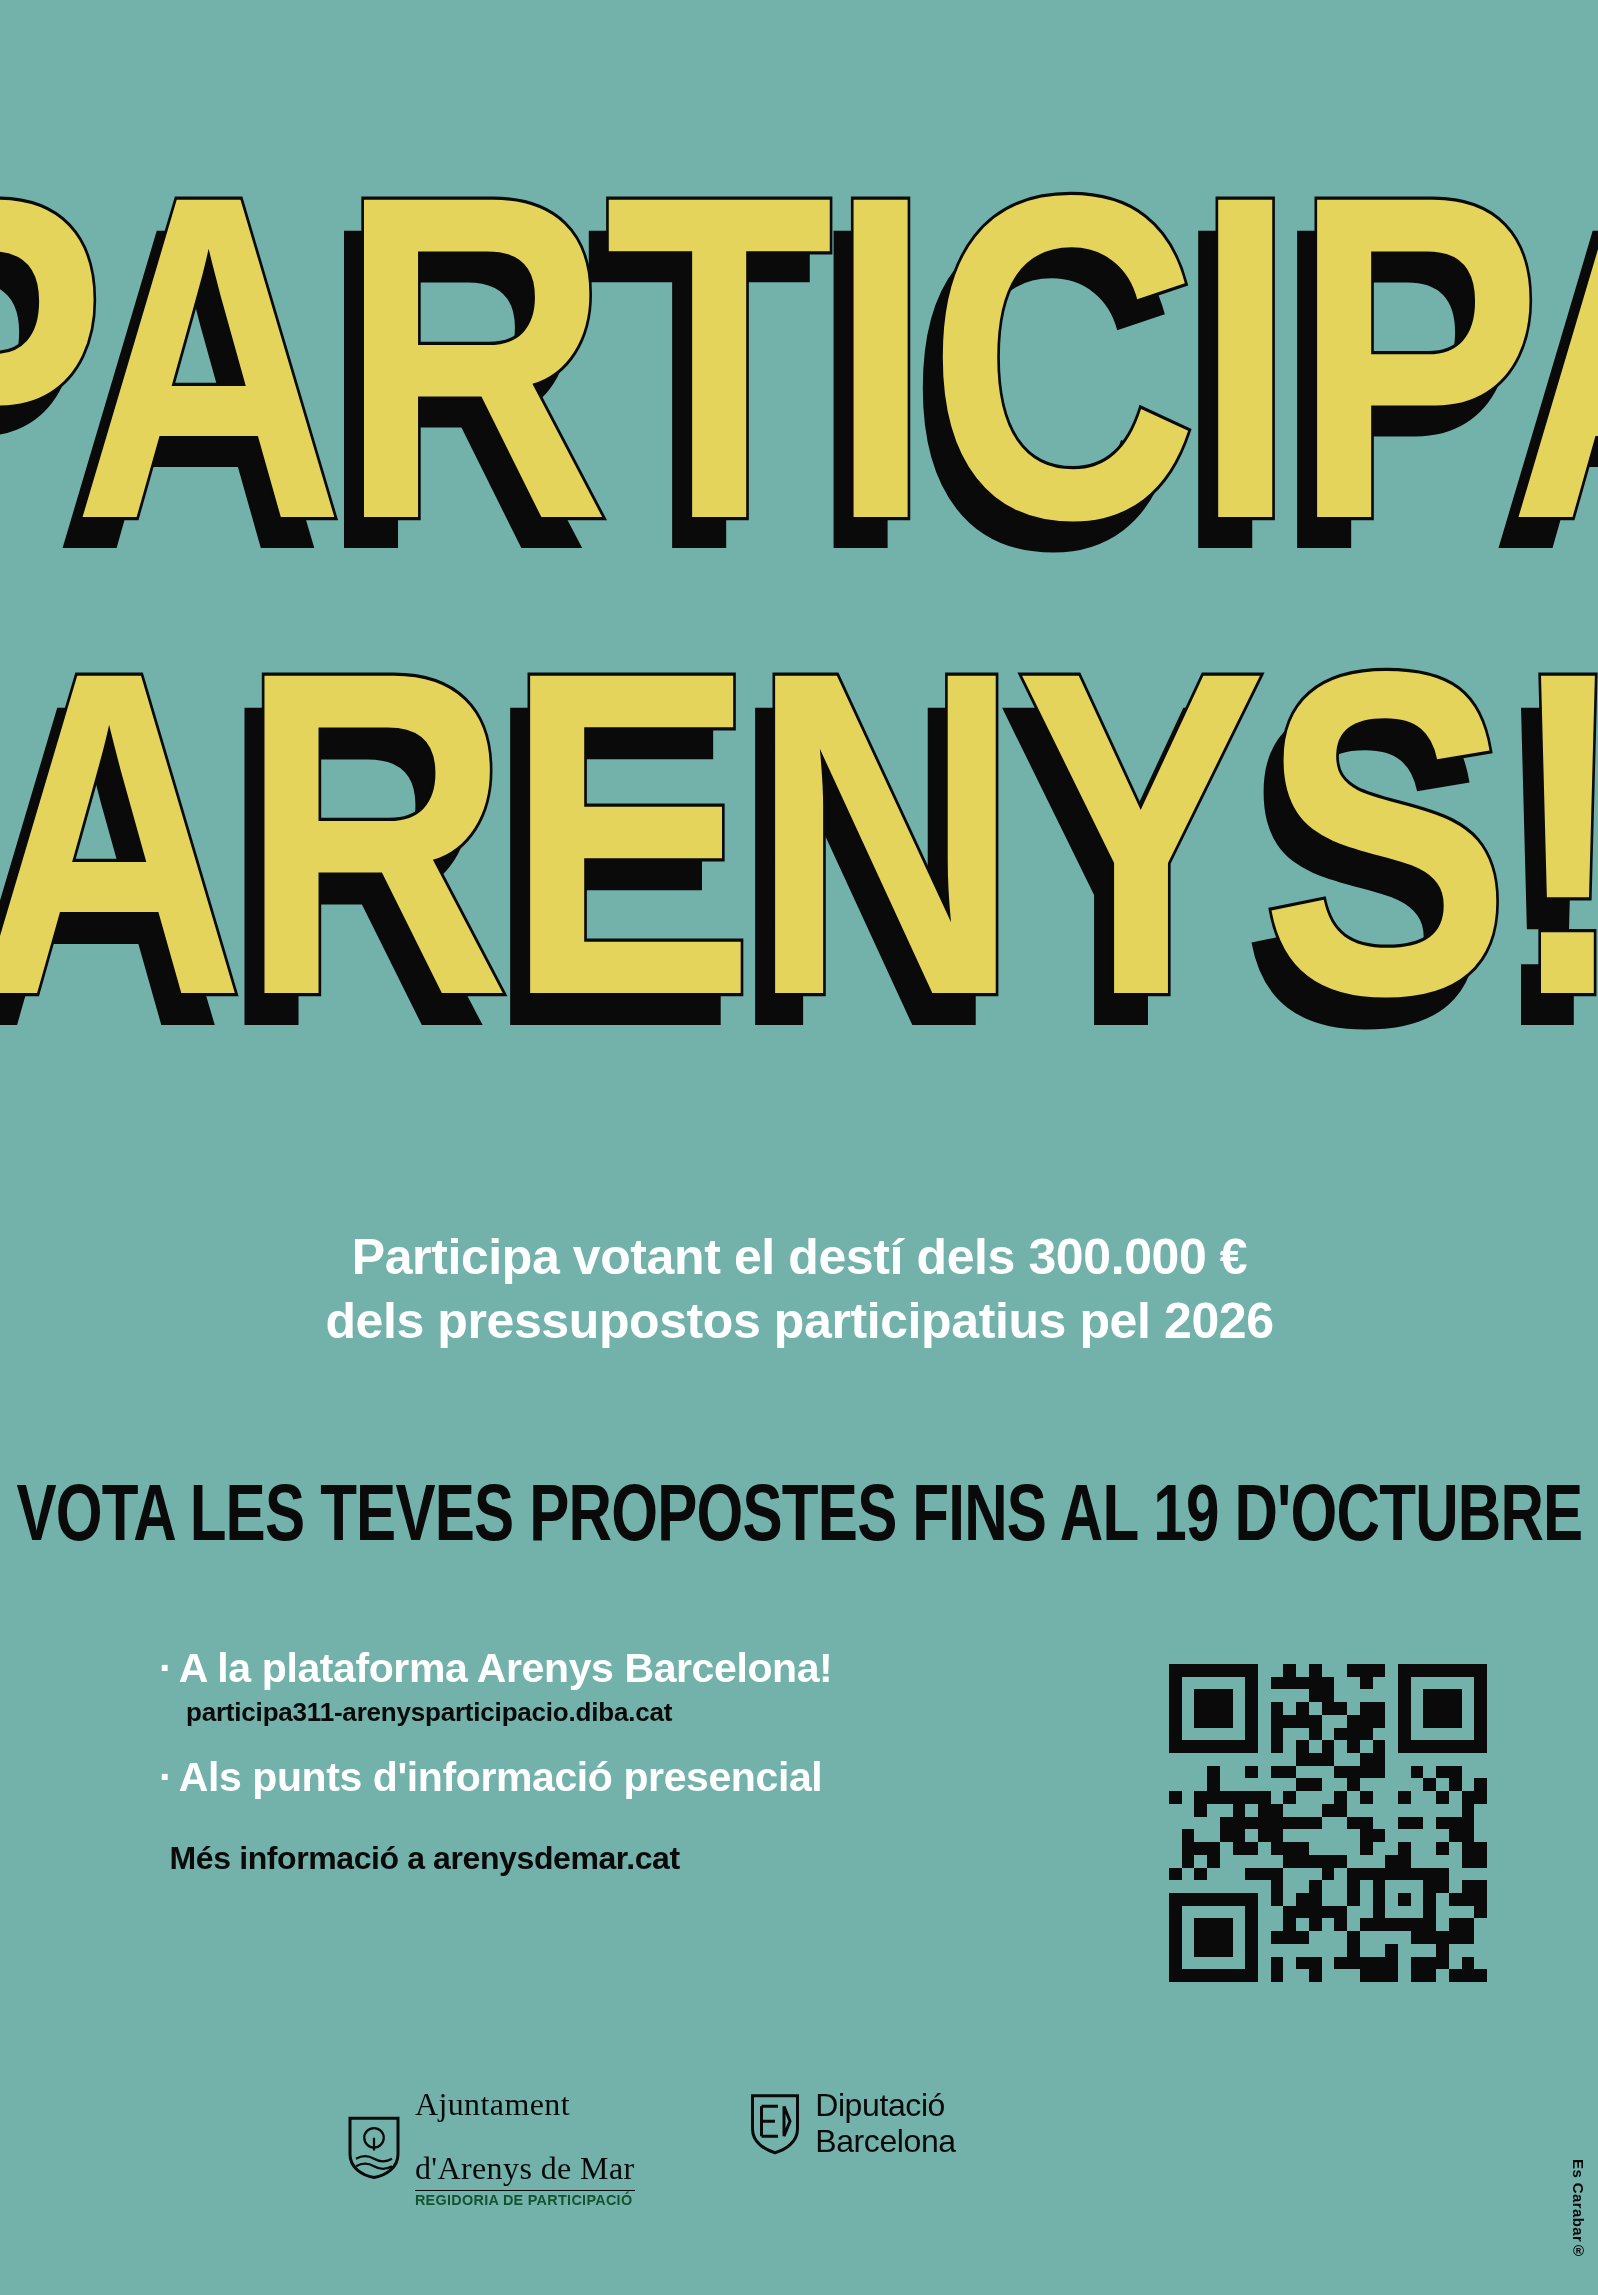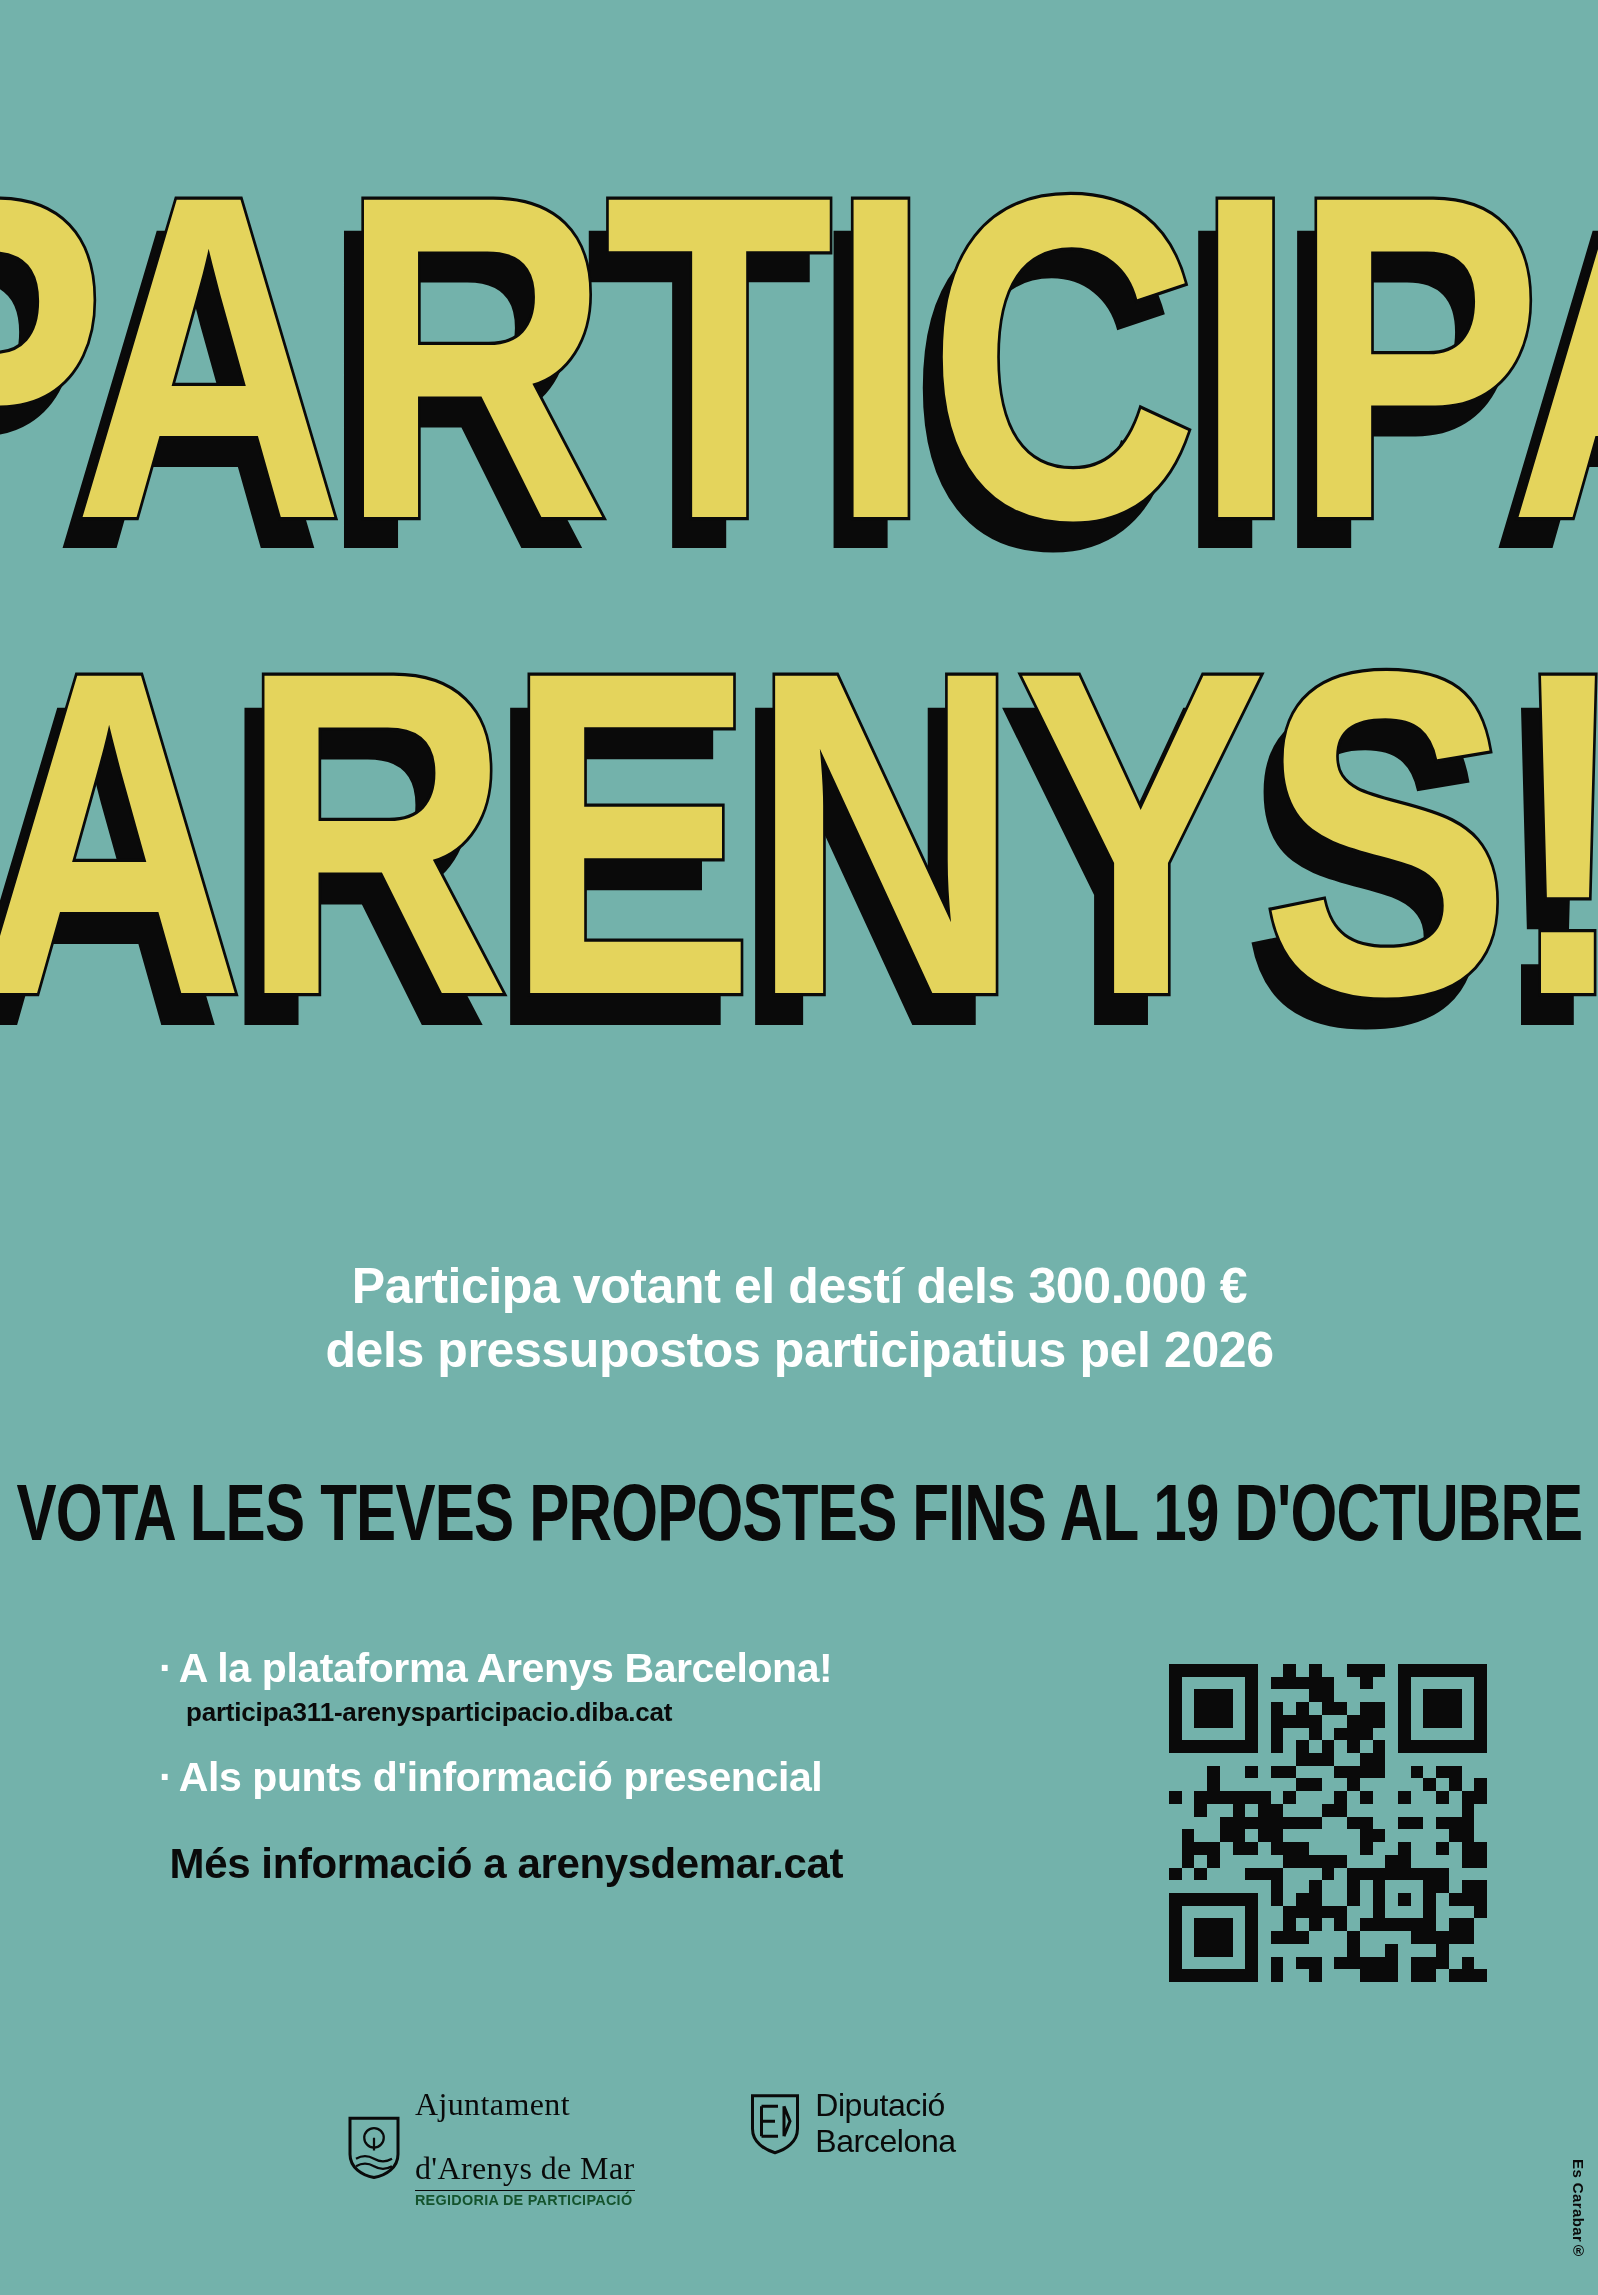--- a/index.html
+++ b/index.html
@@ -68,21 +68,20 @@
     top: 1225px;
     width: 1599px;
     text-align: center;
     color: #ffffff;
     font-weight: bold;
     font-size: 50px;
     line-height: 1.28;
     letter-spacing: -0.4px;
     padding: 0 113px;
     box-sizing: border-box;
-    margin-top: 29px;
   }
 
   
   .deadline {
     position: absolute;
     left: 0;
     top: 1467px;
     width: 1599px;
     text-align: center;
     color: #0a0a0a;
@@ -118,21 +117,21 @@
     color: #0a0a0a;
     font-weight: bold;
     font-size: 26px;
     letter-spacing: -0.2px;
     margin: 4.5px 0 26px 27px;
   }
   .bullet-row2 { margin-bottom: 39px; }
   .more-info {
     color: #0a0a0a;
     font-weight: bold;
-    font-size: 42px;
+    font-size: 32px;
     letter-spacing: -0.4px;
     margin-left: 10.6px;
   }
 
   
   .qr-wrap {
     position: absolute;
     left: 1169px;
     top: 1664px;
     width: 318px;

